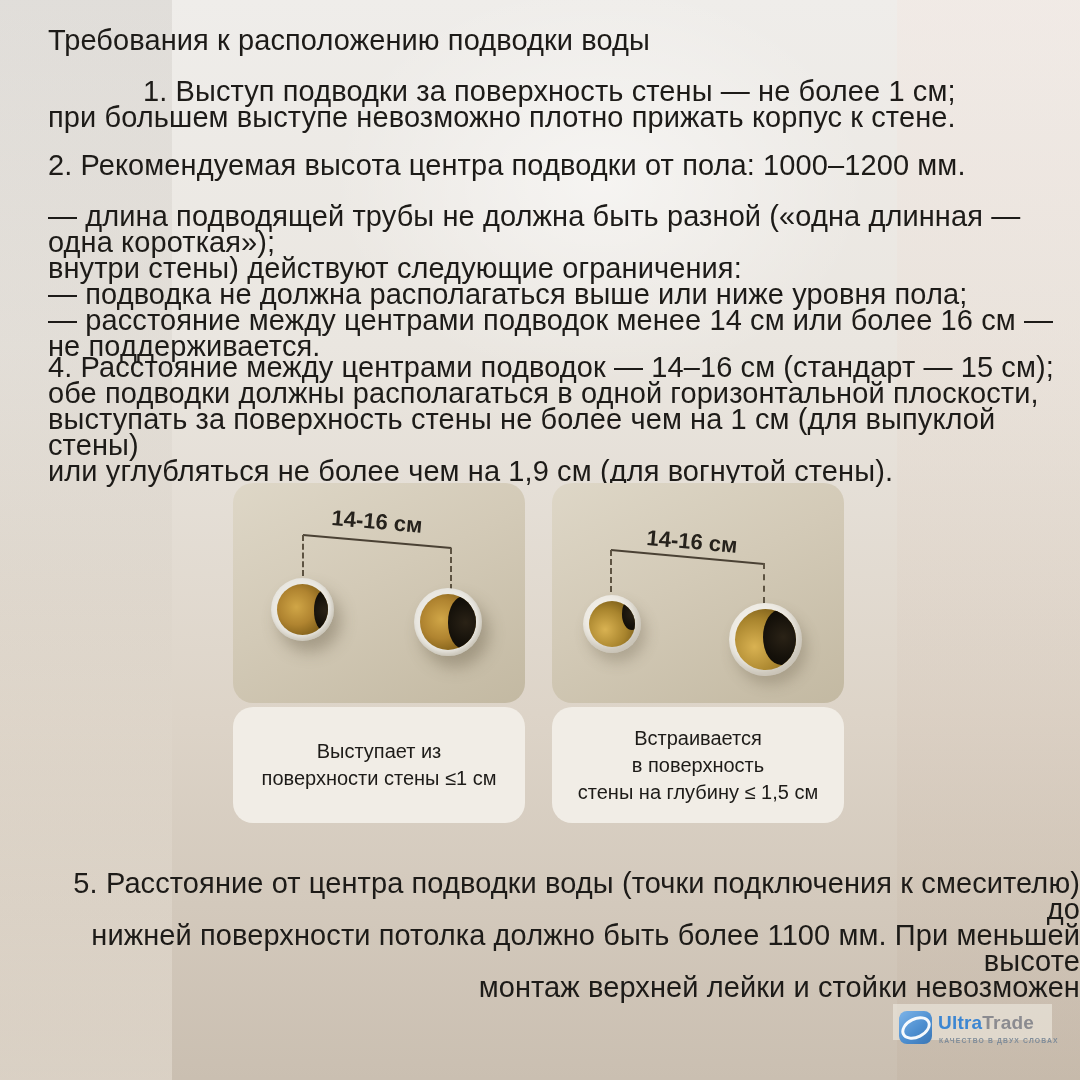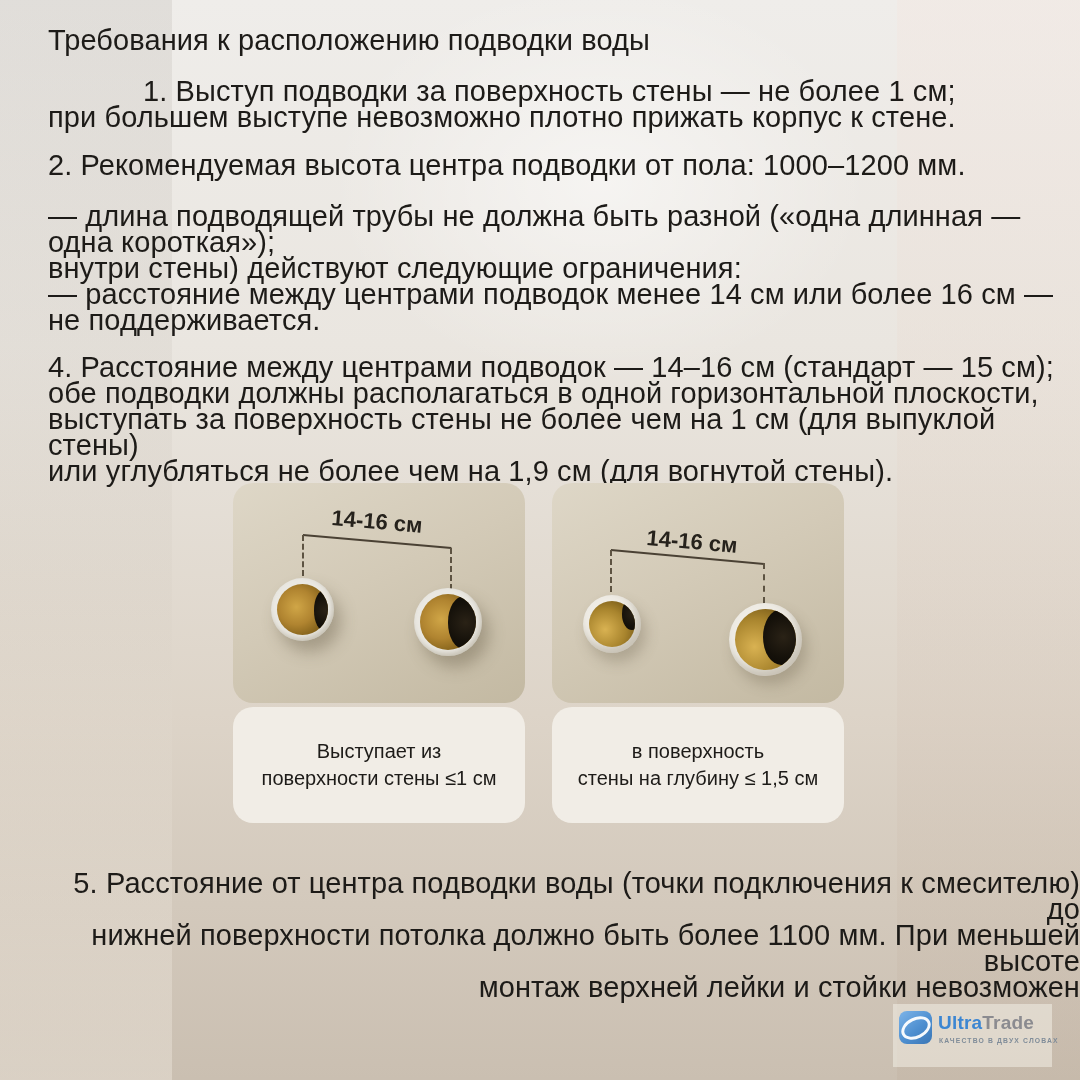--- a/index.html
+++ b/index.html
@@ -58,21 +58,21 @@
   .c2 .o-l{left:31px;top:112px;width:58px;height:58px;background:#efece5;
     box-shadow:inset -5px -7px 10px rgba(130,118,95,.35), 5px 9px 14px rgba(100,90,68,.30);}
   .c2 .o-l .bore{background:radial-gradient(circle at 35% 62%,#d9b252 0%,#a8842d 50%,#6f5314 88%);}
   .c2 .o-l .hole{right:-16%;top:-6%;width:45%;height:70%;}
   .c2 .o-r{left:177px;top:120px;width:73px;height:73px;background:#efece5;
     box-shadow:inset -5px -7px 10px rgba(130,118,95,.35), 5px 9px 14px rgba(100,90,68,.30);}
   .c2 .o-r .bore{background:radial-gradient(circle at 32% 62%,#d9b252 0%,#a8842d 50%,#6f5314 88%);}
   .c2 .o-r .hole{right:-6%;top:0%;width:60%;height:92%;}
 
   
-  .logo-plate{position:absolute;left:893px;top:1004px;width:159px;height:63px;
+  .logo-plate{position:absolute;left:893px;top:1004px;width:159px;height:36px;
     background:rgba(243,238,230,.55);}
   .logo-mark{position:absolute;left:6px;top:7px;width:33px;height:33px;border-radius:8px;
     background:linear-gradient(140deg,#7db4e8 0%,#4e8fd0 55%,#3a76b5 100%);}
   .logo-mark .orbit{position:absolute;left:50%;top:50%;width:25px;height:15px;
     border:3px solid rgba(255,255,255,.95);border-radius:50%;
     transform:translate(-50%,-50%) rotate(-26deg);}
   .logo-word{position:absolute;left:45px;top:8px;font-size:19px;font-weight:700;letter-spacing:.2px;white-space:nowrap;}
   .logo-word .b1{color:#3c86d2;} .logo-word .b2{color:#8b8b90;}
   .logo-tagline{position:absolute;left:46px;top:33px;font-size:6.8px;font-weight:700;
     letter-spacing:1.15px;color:#7f8c99;white-space:nowrap;}
@@ -91,20 +91,21 @@
   <div>при большем выступе невозможно плотно прижать корпус к стене.</div>
 </div>
 
 <div class="txt p2">
   <div>2. Рекомендуемая высота центра подводки от пола: 1000–1200 мм.</div>
 </div>
 
 <div class="txt p3">
   <div>— длина подводящей трубы не должна быть разной («одна длинная — одна короткая»);</div>
   <div>внутри стены) действуют следующие ограничения:</div>
+  <div>— подводка не должна располагаться выше или ниже уровня пола;</div>
   <div>— расстояние между центрами подводок менее 14 см или более 16 см — не поддерживается.</div>
 </div>
 
 <div class="txt p4">
   <div>4. Расстояние между центрами подводок — 14–16 см (стандарт — 15 см);</div>
   <div>обе подводки должны располагаться в одной горизонтальной плоскости,</div>
   <div>выступать за поверхность стены не более чем на 1 см (для выпуклой стены)</div>
   <div>или углубляться не более чем на 1,9 см (для вогнутой стены).</div>
 </div>
 
@@ -142,20 +143,21 @@
         <div class="hole"></div>
       </div>
     </div>
     <div class="outlet o-r">
       <div class="bore">
         <div class="hole"></div>
       </div>
     </div>
   </div>
   <div class="caption">
+    <div>Встраивается</div>
     <div>в поверхность</div>
     <div>стены на глубину ≤ 1,5 см</div>
   </div>
 </div>
 
 <div class="txt p5">
   <div>5. Расстояние от центра подводки воды (точки подключения к смесителю) до</div>
   <div>нижней поверхности потолка должно быть более 1100 мм. При меньшей высоте</div>
   <div>монтаж верхней лейки и стойки невозможен</div>
 </div>

